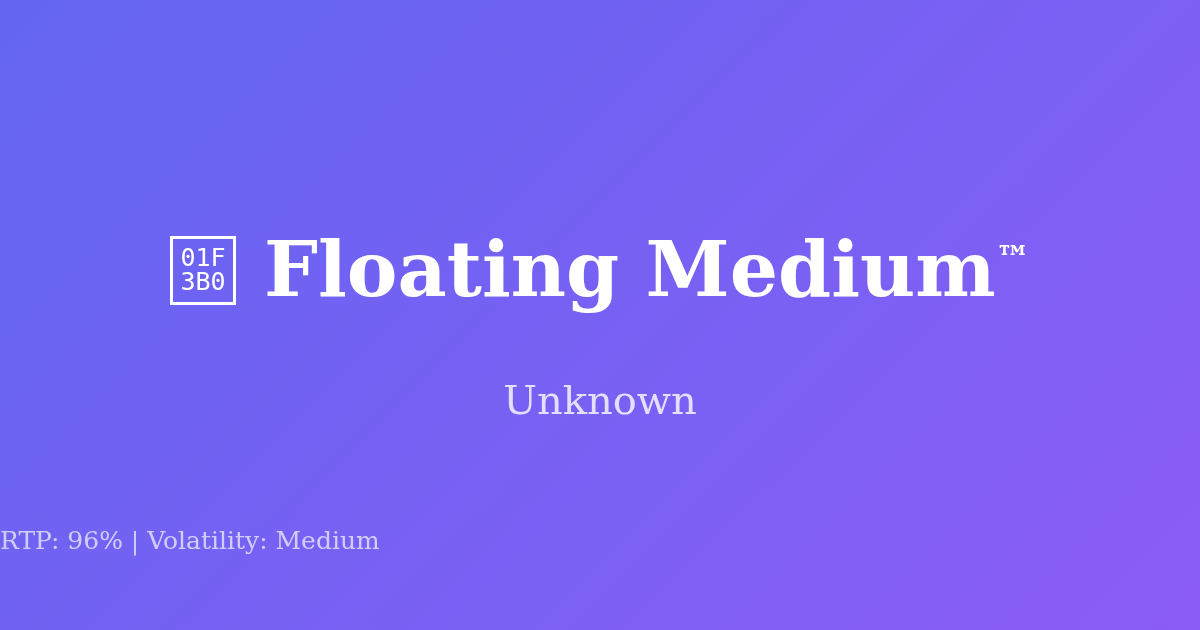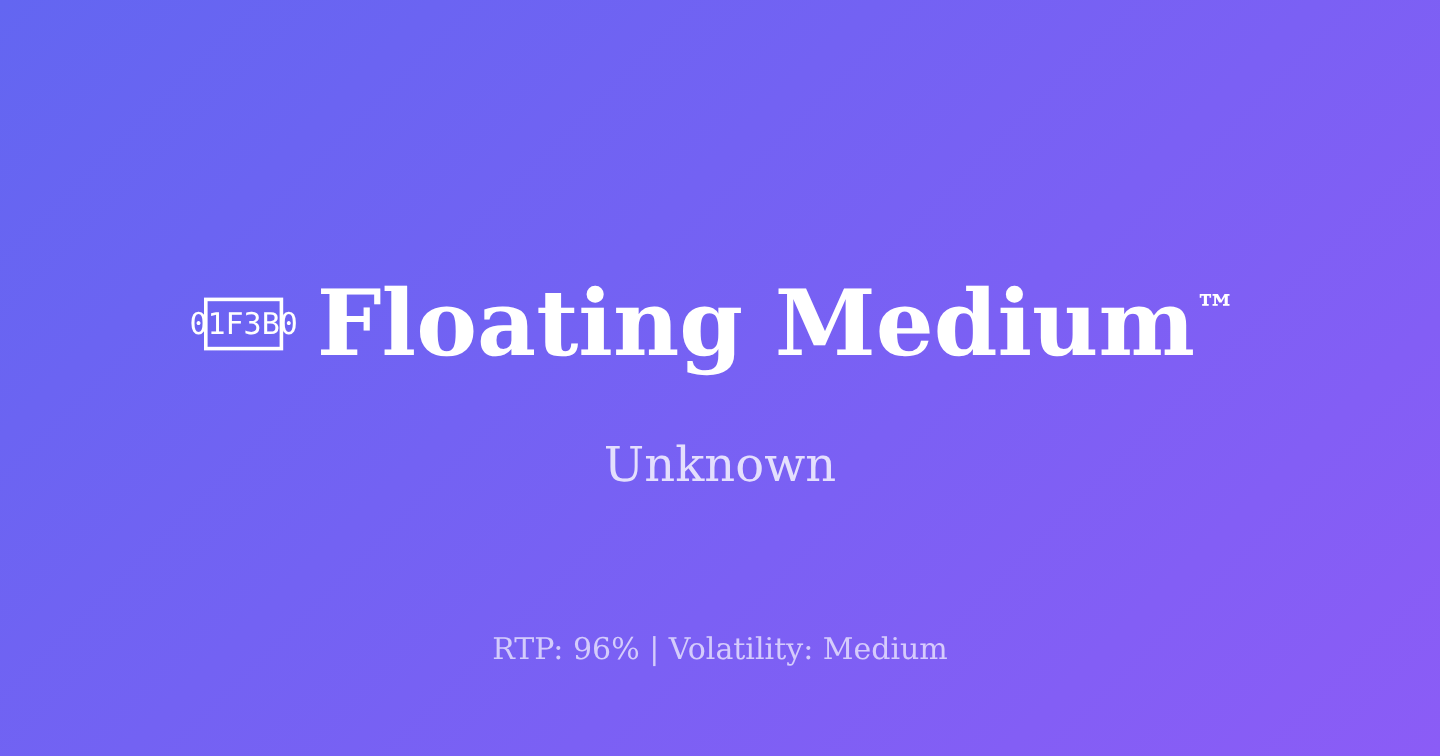--- a/index.html
+++ b/index.html
@@ -37,26 +37,26 @@
     flex-direction: row;
     align-items: center;
     justify-content: center;
     gap: 28px;
     white-space: nowrap;
   }
 
   
   .tofu-glyph {
     display: inline-flex;
-    flex-direction: row;
+    flex-direction: column;
     align-items: center;
     justify-content: center;
     box-sizing: border-box;
     width: 66px;
-    height: 44px;
+    height: 69px;
     border: 3px solid #ffffff;
     font-family: "DejaVu Sans Mono", "Liberation Mono", monospace;
     font-size: 25px;
     line-height: 24px;
     letter-spacing: 0px;
     color: #ffffff;
     font-weight: 400;
     padding: 2px 3px;
   }
 
@@ -87,30 +87,29 @@
     position: absolute;
     left: 0;
     right: 0;
     top: 362px;
     text-align: center;
     font-family: "DejaVu Serif", "Liberation Serif", serif;
     font-weight: 400;
     font-size: 40px;
     line-height: 1.1;
     color: rgba(255, 255, 255, 0.80);
-    margin: 4px;
+    margin: 16px;
   }
 
   
   .card-meta {
     position: absolute;
     left: 0;
     right: 0;
     top: 526px;
-    text-align: center;
     font-family: "DejaVu Serif", "Liberation Serif", serif;
     font-weight: 400;
     font-size: 25px;
     line-height: 1.2;
     color: rgba(255, 255, 255, 0.68);
     margin: 0;
   }
 </style>
 </head>
 <body>

